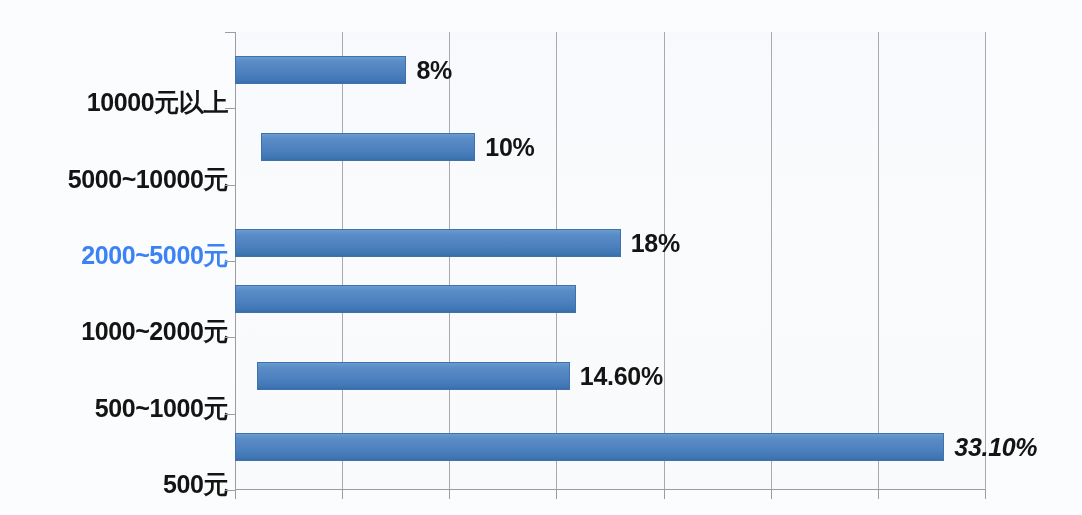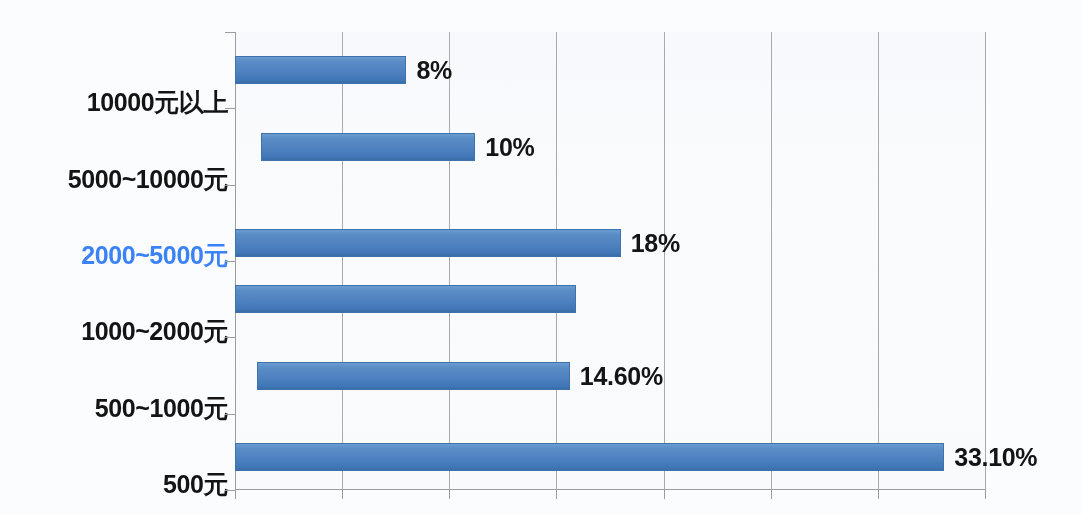--- a/index.html
+++ b/index.html
@@ -146,21 +146,21 @@
   <div id="cat-labels">
       <div class="cat-label" style="top: 451.833px; color: rgb(20, 20, 20);">500元</div>
       <div class="cat-label" style="top: 375.5px; color: rgb(20, 20, 20);">500~1000元</div>
       <div class="cat-label" style="top: 299.167px; color: rgb(20, 20, 20);">1000~2000元</div>
       <div class="cat-label" style="top: 222.833px; color: #3b82f6;">2000~5000元</div>
       <div class="cat-label" style="top: 146.5px; color: rgb(20, 20, 20);">5000~10000元</div>
       <div class="cat-label" style="top: 70.1667px; color: rgb(20, 20, 20);">10000元以上</div>
     </div>
 
   <div id="bars-layer">
-      <div class="bar-row" style="top: 443px; left: 235px; width: 750px;">
+      <div class="bar-row" style="top: 433px; left: 235px; width: 750px; font-style: italic;">
         <div class="bar" style="width: 709.286px; border-color: rgb(63, 114, 173);"></div>
         <div class="bar-value" style="left: 719.286px; color: rgb(20, 20, 20);">33.10%</div>
       </div>
       <div class="bar-row" style="top: 361.5px; left: 235px; width: 750px; margin-left: 22px;">
         <div class="bar" style="width: 312.857px; border-color: rgb(63, 114, 173);"></div>
         <div class="bar-value" style="left: 322.857px; color: rgb(20, 20, 20);">14.60%</div>
       </div>
       <div class="bar-row" style="top: 285.167px; left: 235px; width: 750px;">
         <div class="bar" style="width: 340.714px; border-color: rgb(63, 114, 173);"></div>
       </div>

